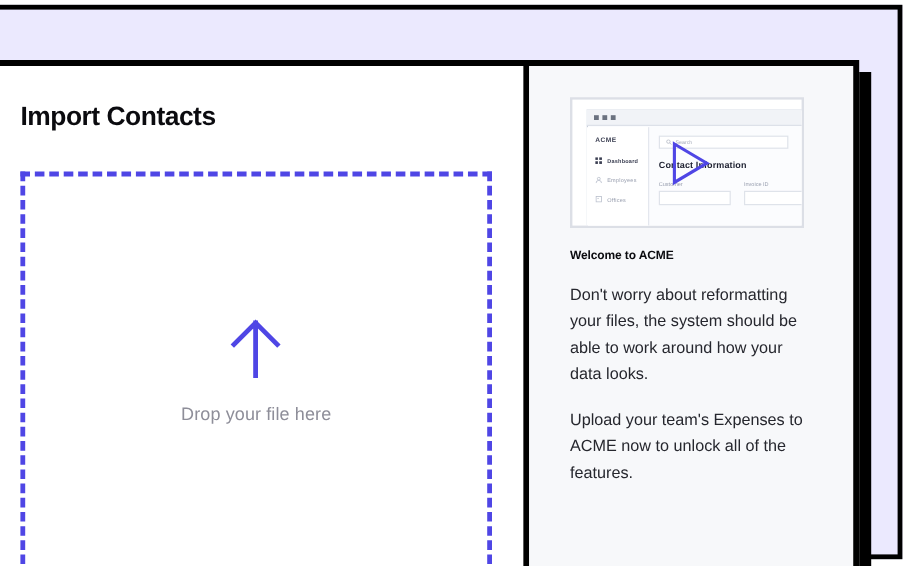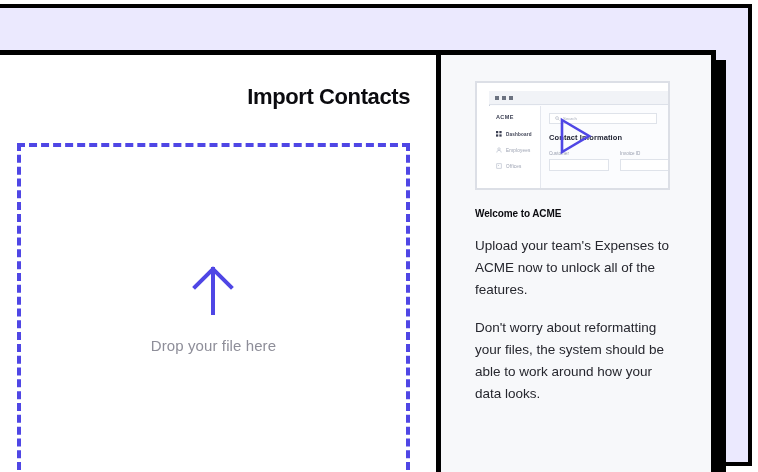--- a/index.html
+++ b/index.html
@@ -51,21 +51,20 @@
     padding:30px 26px 0 26px;
     position:relative;
   }
   #page-title{
     margin:0;
     font-size:22px;
     font-weight:bold;
     letter-spacing:-0.4px;
     color:#0b0b0f;
     line-height:1.1;
-    text-align:right;
   }
   #dropzone{
     position:absolute;
     left:26px;
     top:88px;
     right:26px;
     bottom:-60px;
     border:4px dashed #4f46e5;
     box-sizing:border-box;
     display:flex;
@@ -319,17 +318,17 @@
 
       <div id="play-button">
         <svg width="48" height="48" viewBox="0 0 48 48">
           <path d="M13 8 L40 24 L13 40 Z" fill="none" stroke="#4f46e5" stroke-width="2.6" stroke-linejoin="miter"></path>
         </svg>
       </div>
     </div>
 
     <h2 id="welcome-title">Welcome to ACME</h2>
 
+    <p class="info-paragraph">Don't worry about reformatting your files, the system should be able to work around how your data looks.</p>
+
     <p class="info-paragraph">Upload your team's Expenses to ACME now to unlock all of the features.</p>
-
-    <p class="info-paragraph">Don't worry about reformatting your files, the system should be able to work around how your data looks.</p>
   </div>
 </div>
 
 </body></html>

